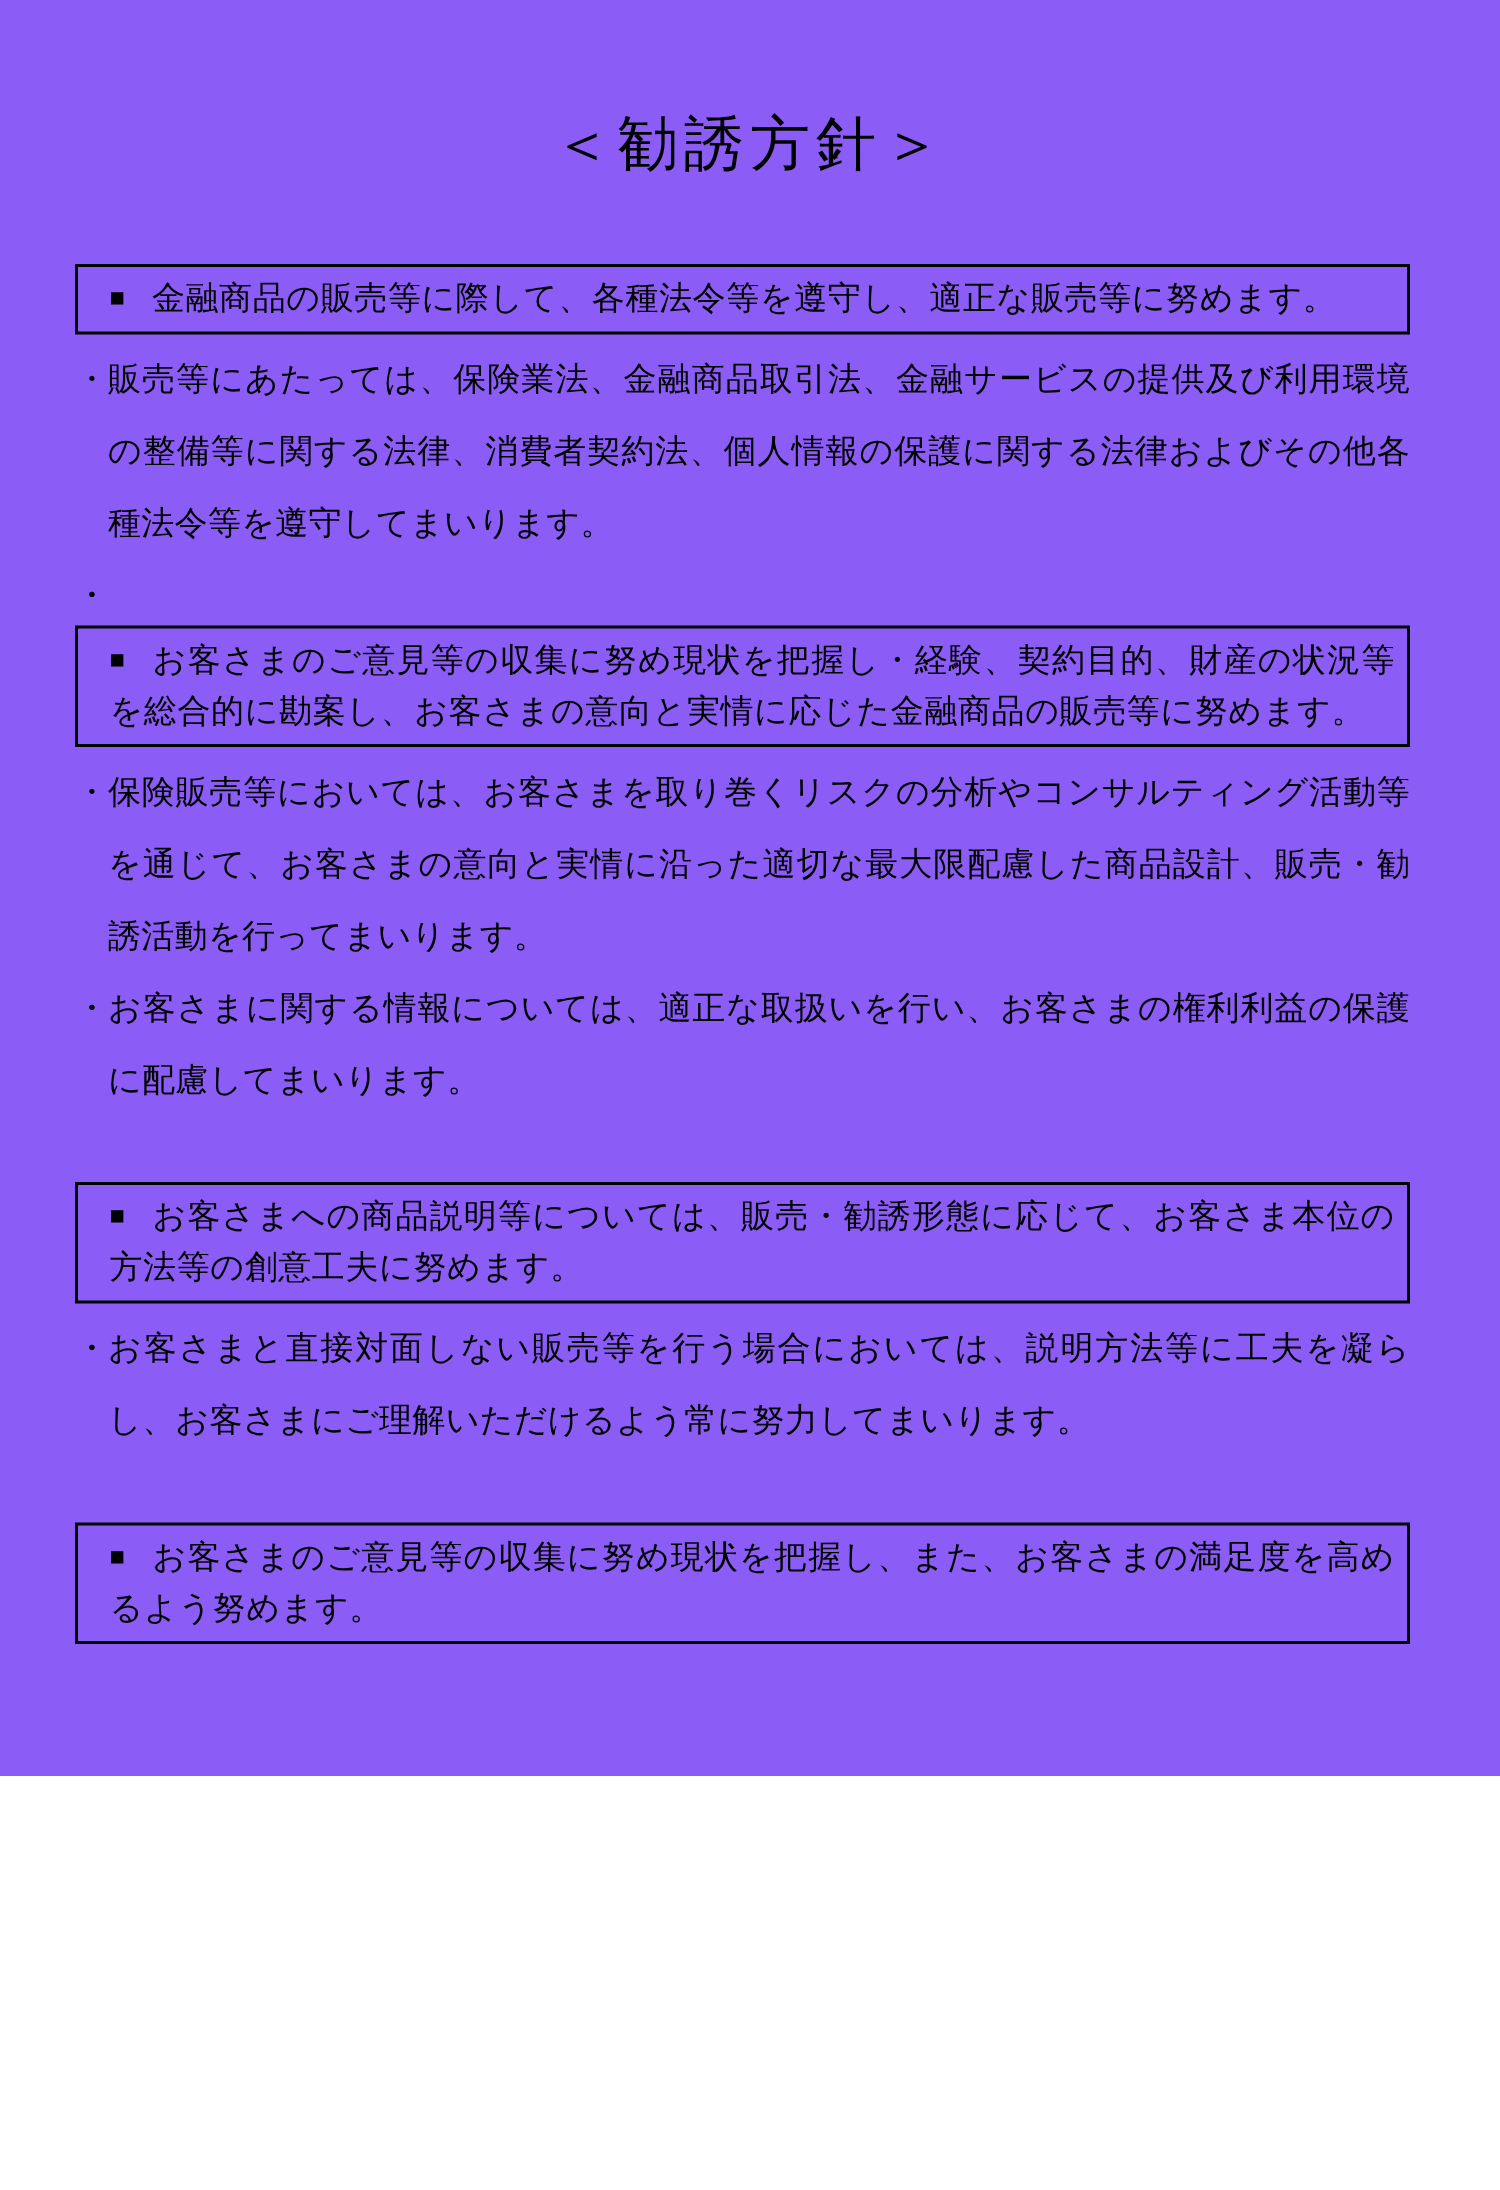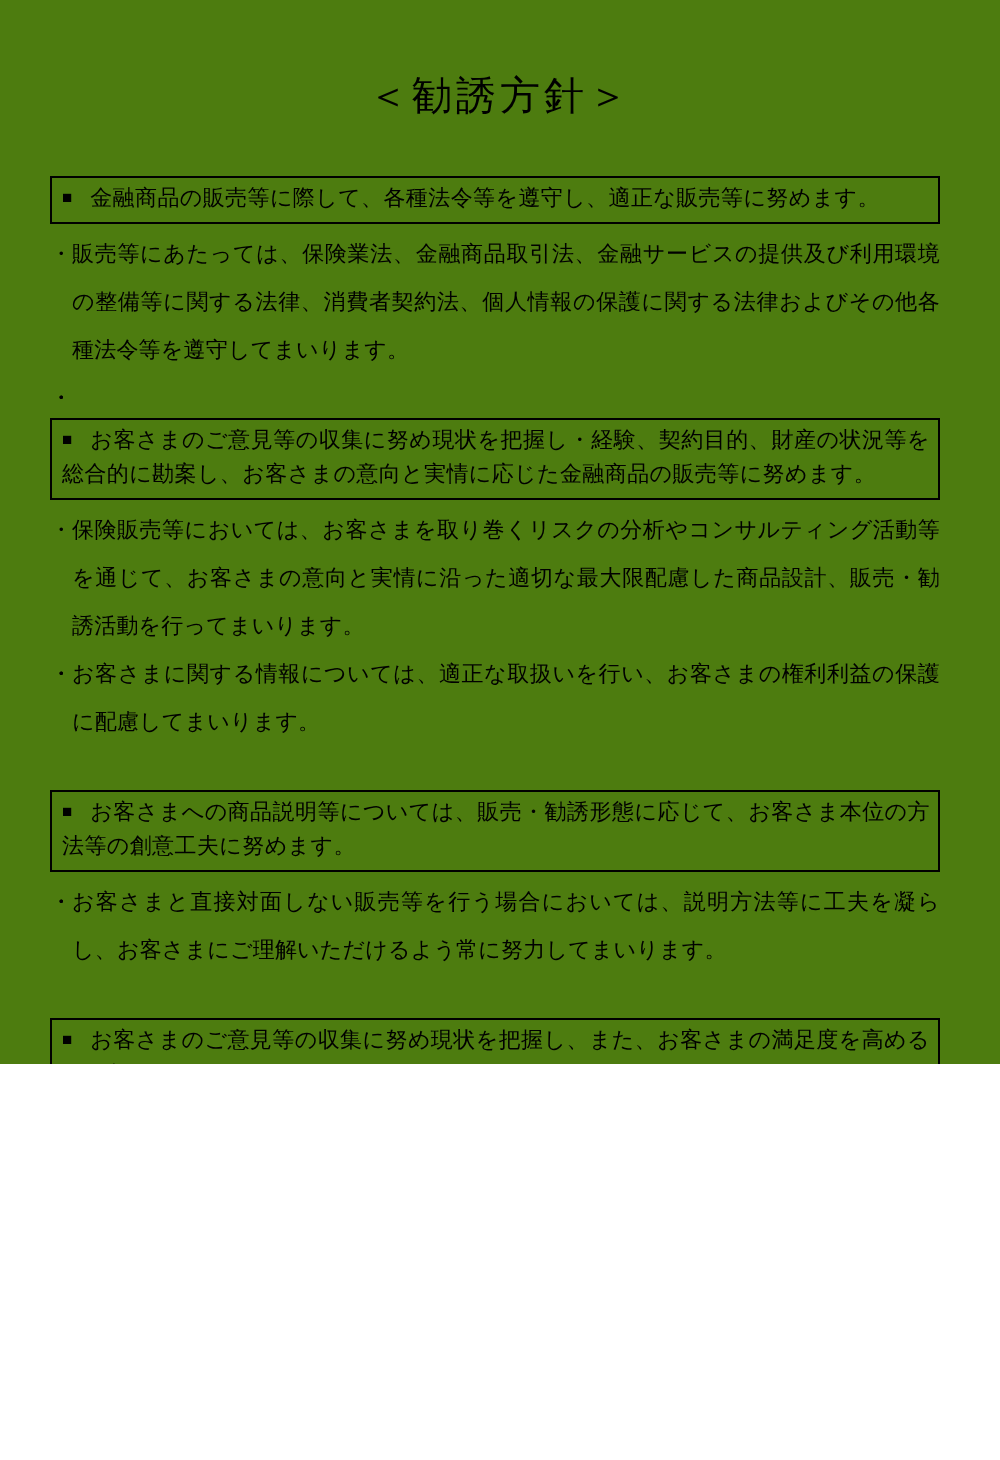--- a/index.html
+++ b/index.html
@@ -5,23 +5,23 @@
 <style>
   html, body {
     margin: 0;
     padding: 0;
     background: #ffffff;
   }
 
   .page {
     position: relative;
     width: 1000px;
-    height: 1064px;
+    height: 1184px;
     margin: 0 auto;
-    background: #4d7c0f;
+    background: #8b5cf6;
     color: #000000;
     font-family: "Liberation Serif", "DejaVu Serif", serif;
     overflow: hidden;
     box-sizing: border-box;
   }
 
   
   .doc-title {
     position: absolute;
     top: 72px;
@@ -49,27 +49,26 @@
   }
   .section + .section {
     margin-top: 44px;
   }
 
   
   .heading-box {
     border: 2px solid #000000;
     box-sizing: border-box;
     width: 890px;
-    padding: 4px 8px 5px 10px;
+    padding: 4px 8px 5px 21px;
     font-size: 22px;
     line-height: 34px;
     letter-spacing: 0.4px;
     text-align: justify;
     text-justify: inter-ideograph;
-    font-family: Liberation Mono, monospace;
   }
   .heading-box .marker {
     font-size: 17px;
     vertical-align: 2px;
     letter-spacing: 0;
     padding-right: 18px;
   }
 
   
   .bullets {

